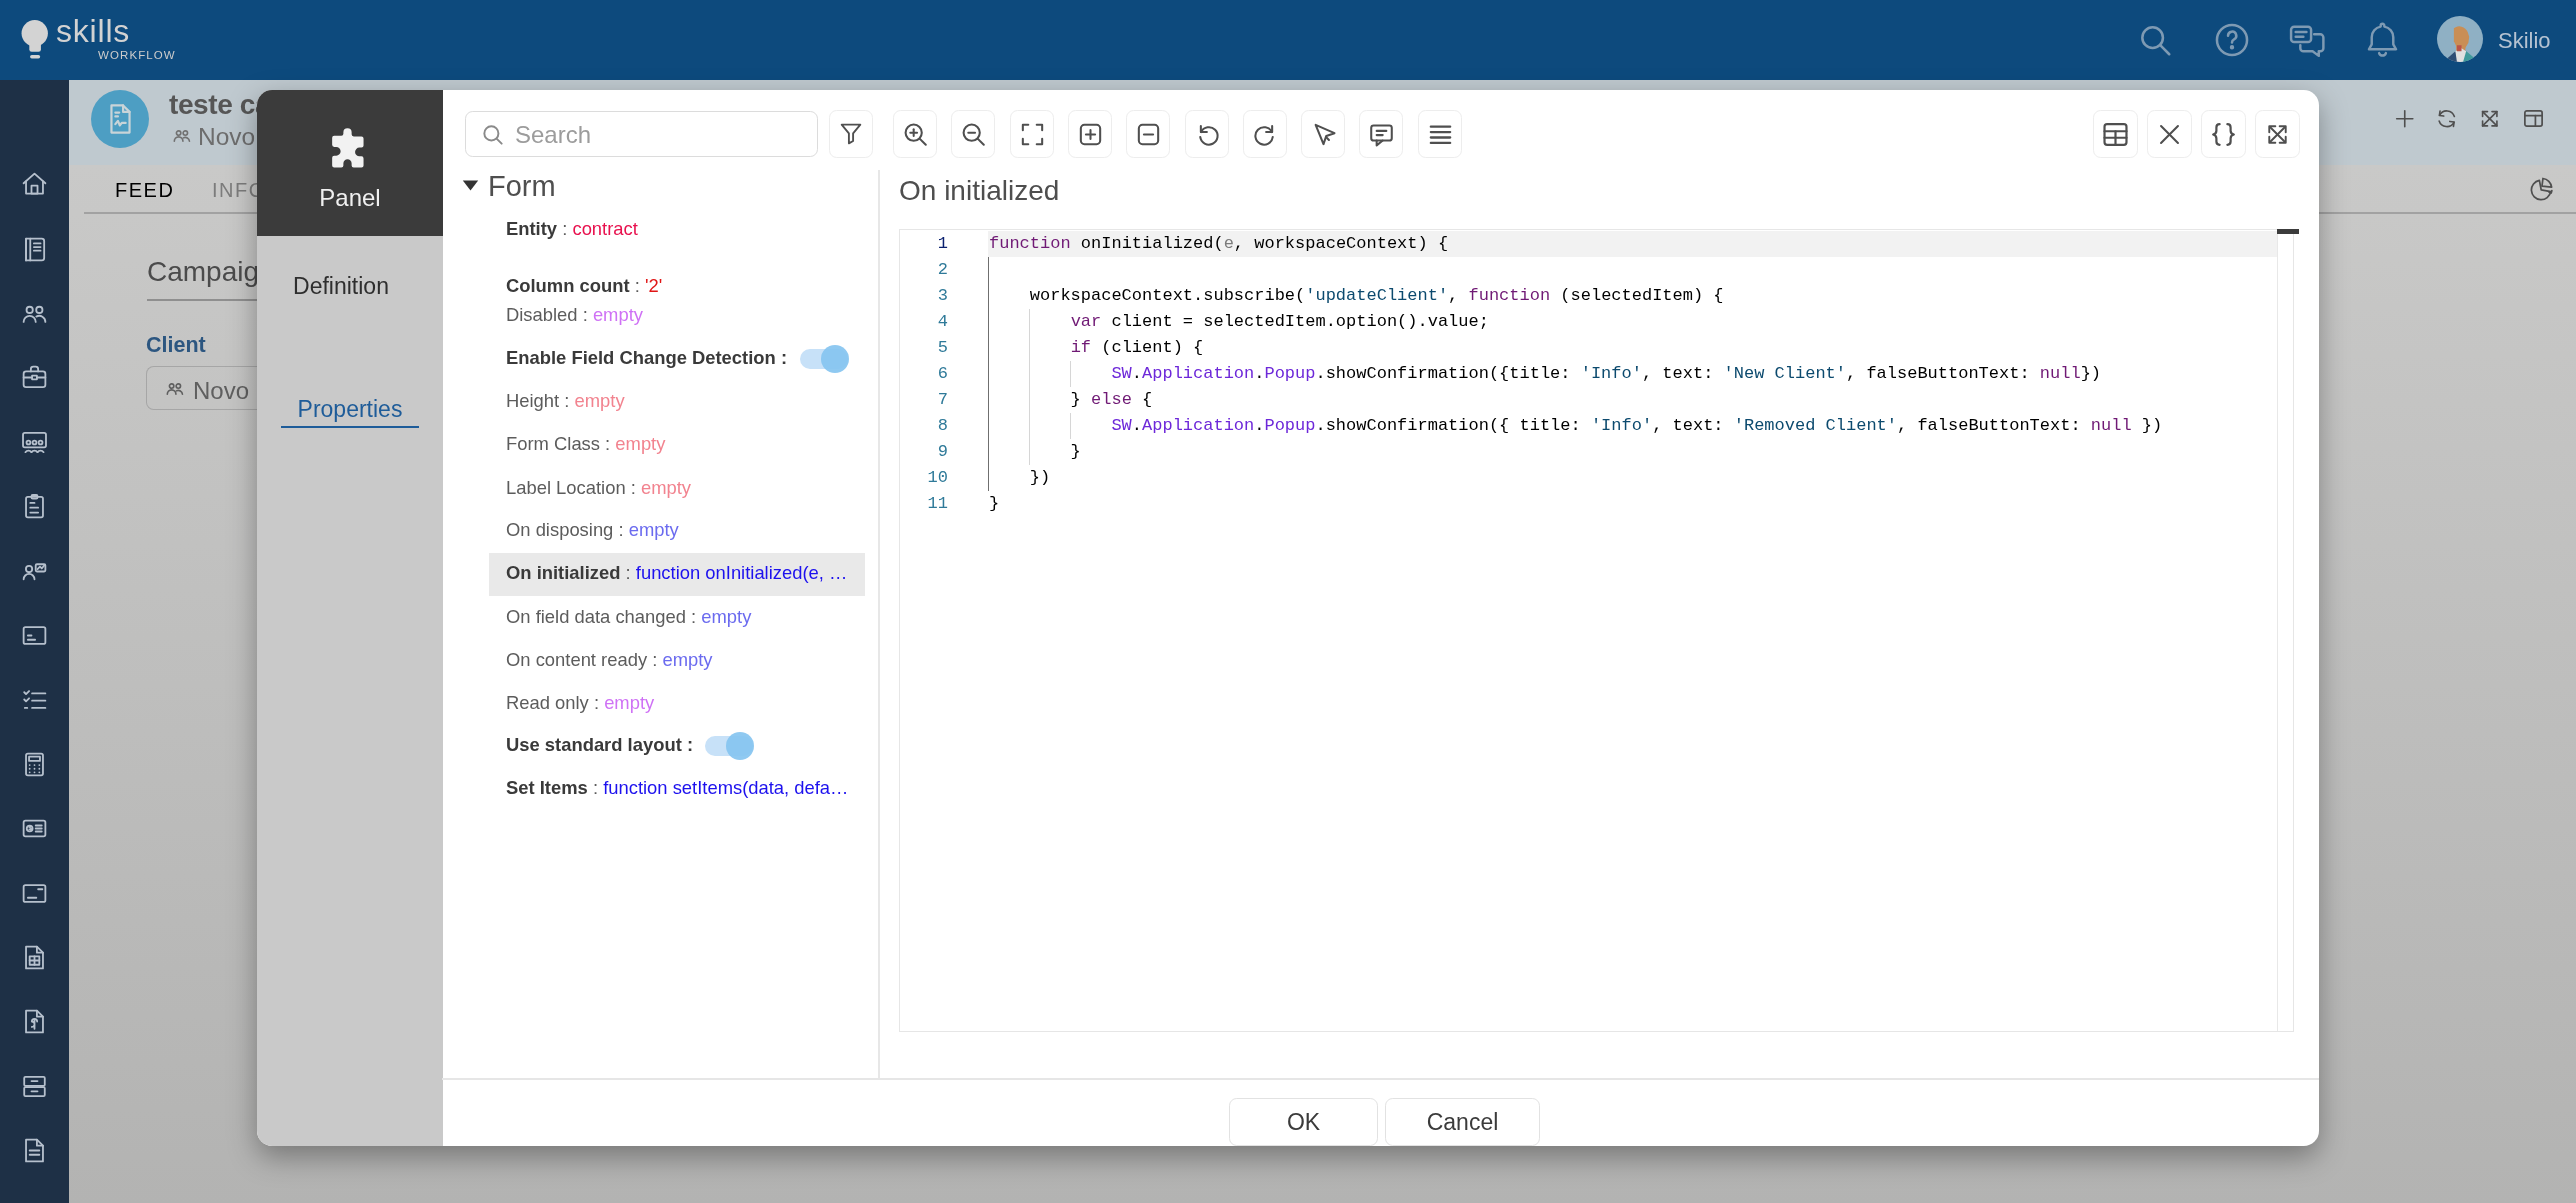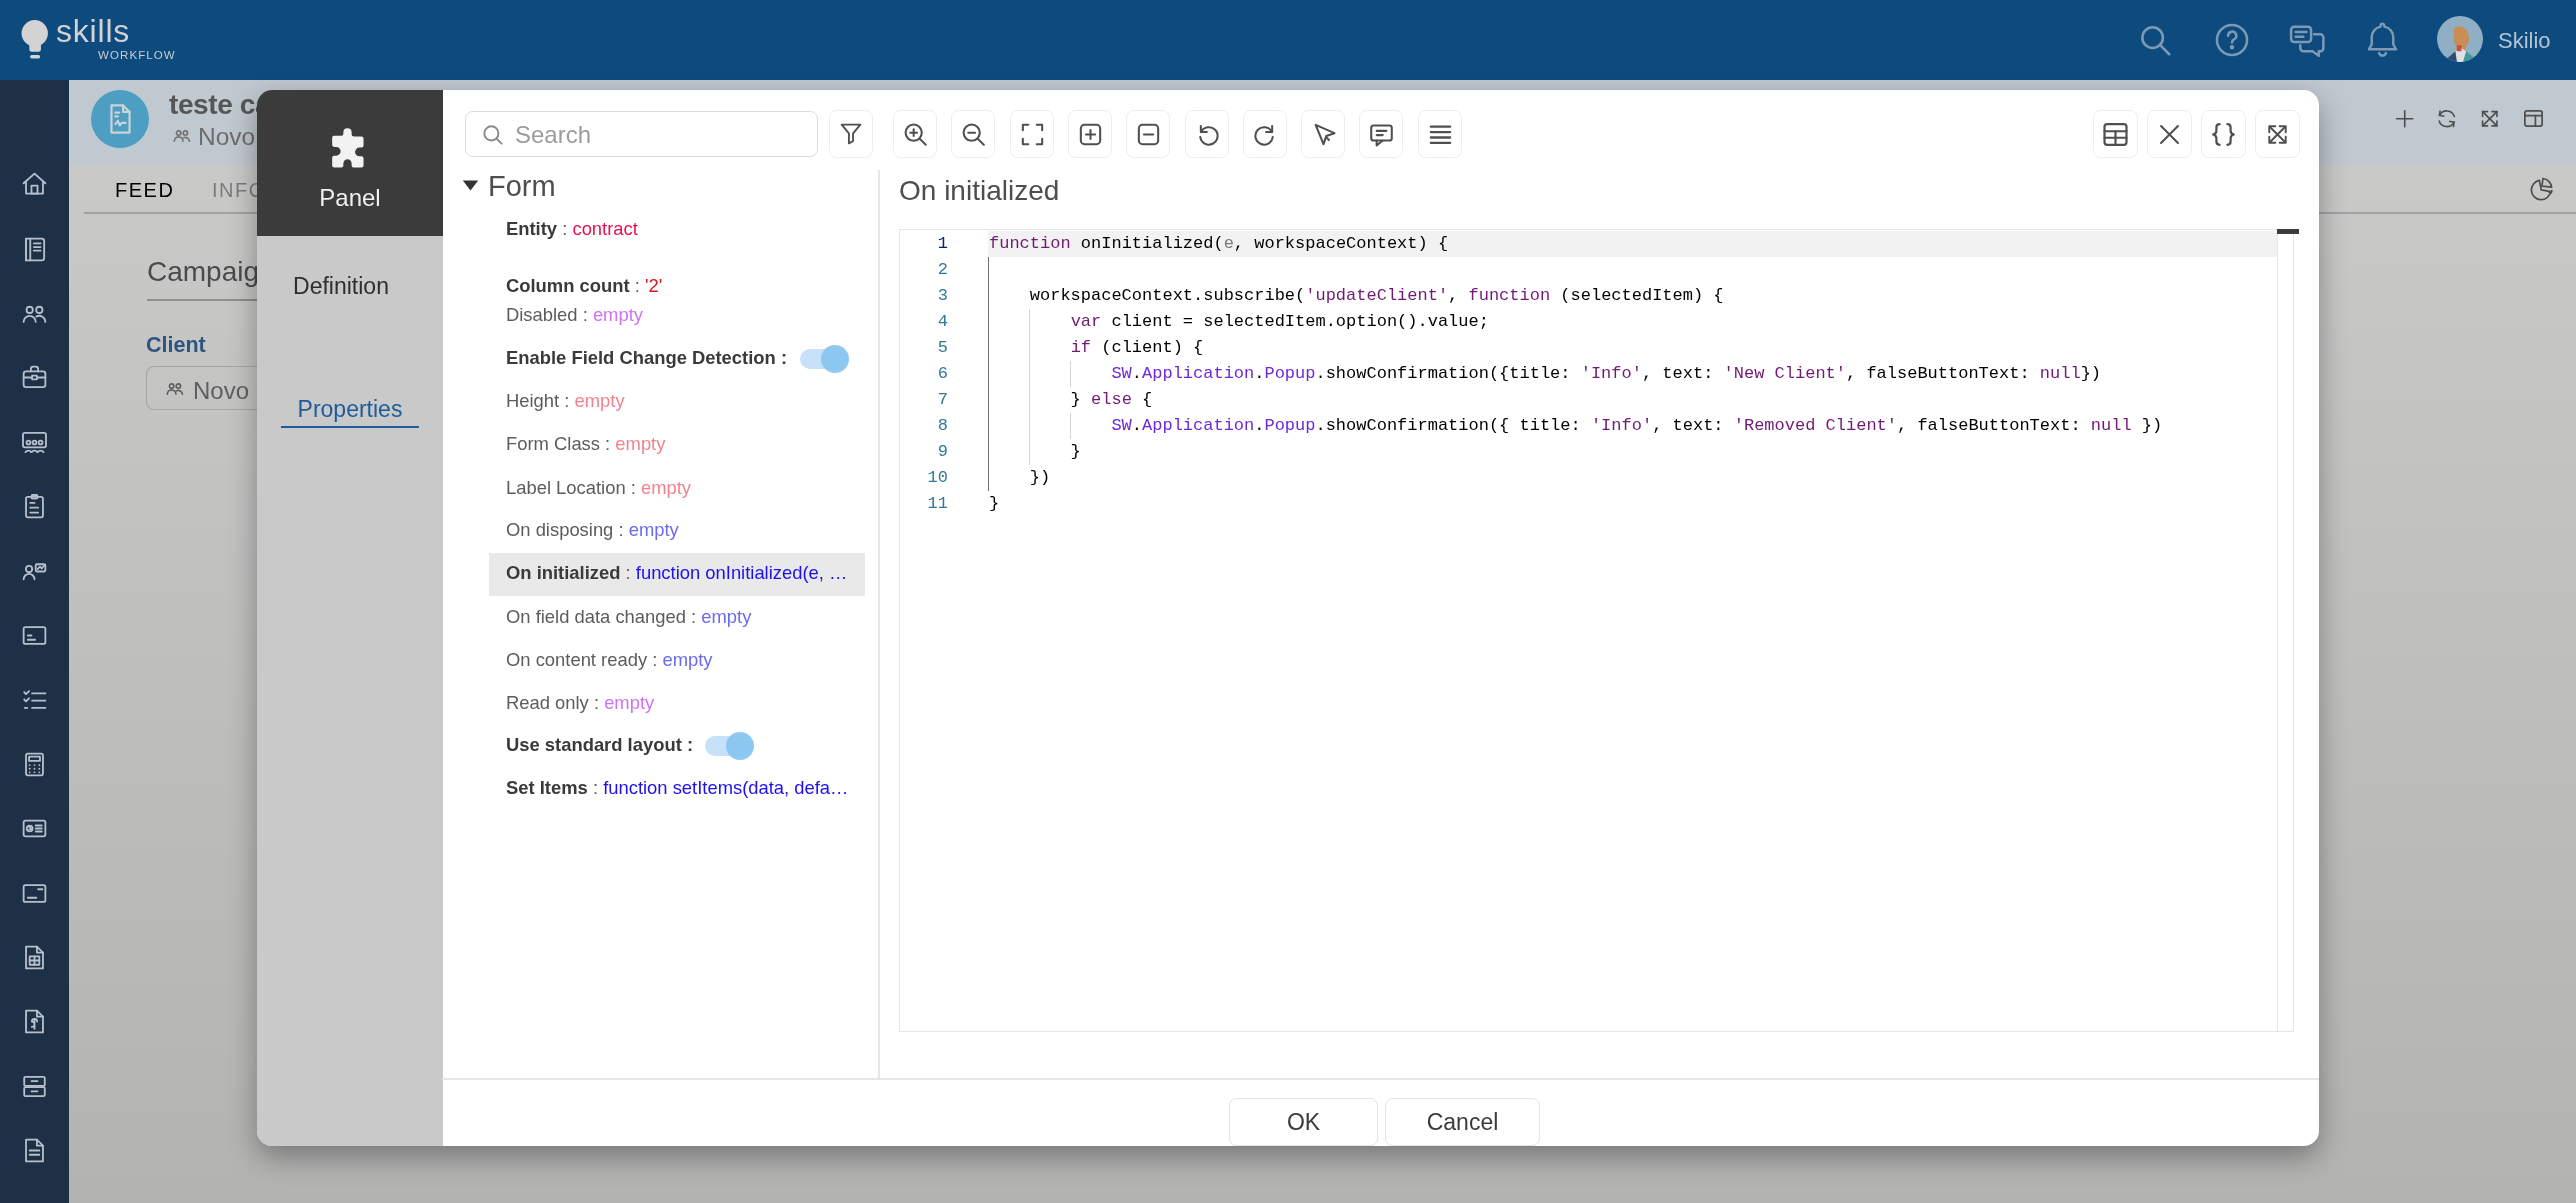--- a/index.html
+++ b/index.html
@@ -23,21 +23,21 @@
   #rail { left:257px; top:90px; width:186px; height:1056px; background:#c9c9c9; border-radius:15.3px 0 0 15.3px; }
   #panelbox { left:257px; top:90px; width:186px; height:146px; background:#3b3b3b; border-radius:15.3px 0 0 0; }
 
   .tbtn { position:absolute; width:44px; height:48px; border:1.5px solid #ededed; border-radius:7.7px; background:#fff; display:flex; align-items:center; justify-content:center; }
 
   
   #editor { left:899px; top:229px; width:1395px; height:803px; border:1.5px solid #e6e6e6; background:#fff; }
   .mono { font-family:"Liberation Mono", monospace; font-size:17px; line-height:26px; white-space:pre; }
   .gut { color:#2f7a99; text-align:right; }
   .k { color:#701a75; }
-  .s { color:#701a75;text-align:right; }
+  .s { color:#0c4a6e;text-align:right; }
   .t { color:#6d28d9; }
   .u { color:#7b7b7b; }
 
   
   .prow { position:absolute; left:506px; font-size:18.4px; color:#5c5c5c; white-space:nowrap; }
   .pb { font-weight:bold; color:#3a3a3a; }
   .red { color:#e8114e; }
   .red2 { color:#e01616; }
   .pink { color:#f2838f; }
   .viol { color:#cf72f5; }

